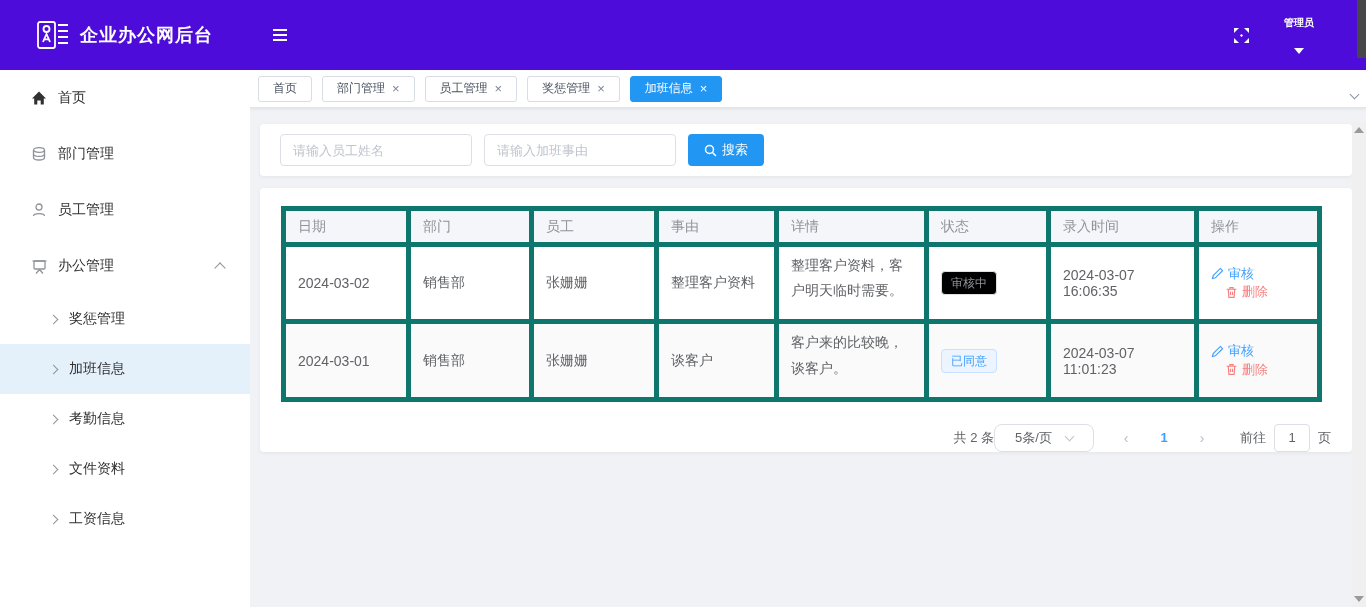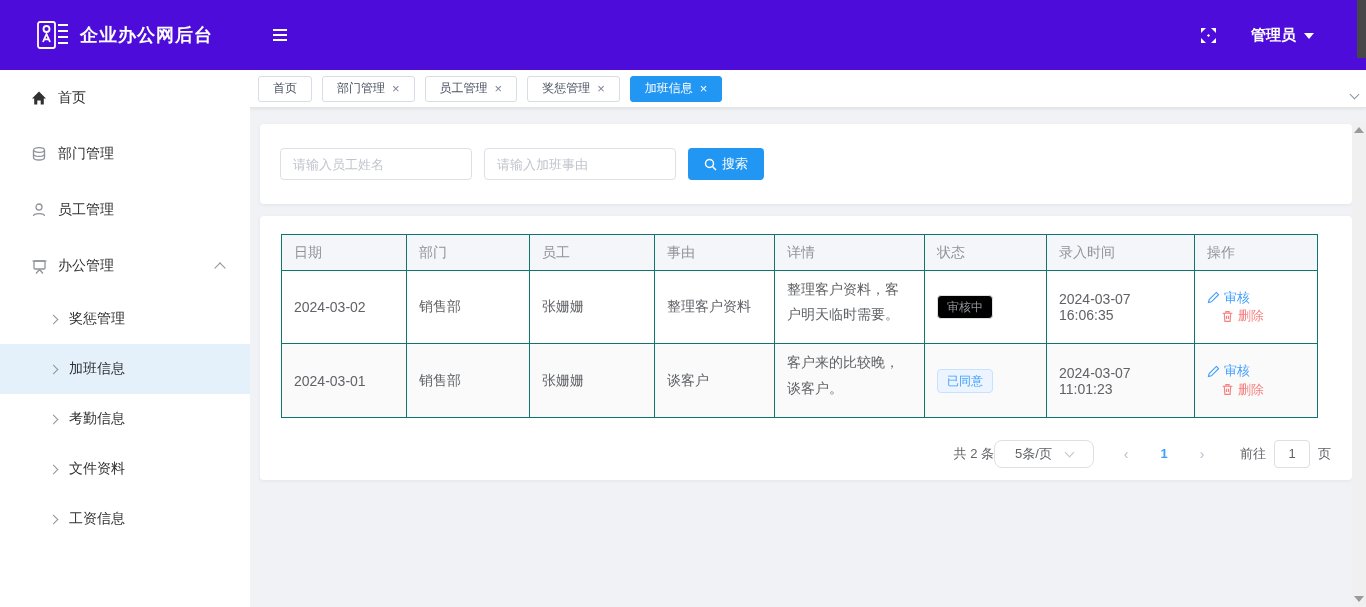--- a/index.html
+++ b/index.html
@@ -7,21 +7,21 @@
     font-family:"Liberation Sans","DejaVu Sans",sans-serif; background:#F0F2F5; }
 
   
   .header { position:absolute; left:0; top:0; width:1366px; height:70px;
     background:#4D0CD9; display:flex; align-items:center; color:#fff; z-index:30; }
   .logo-area { display:flex; align-items:center; gap:10px; padding-left:36px; width:250px; }
   .app-title { font-size:18px; font-weight:bold; letter-spacing:1px; white-space:nowrap; }
   .fold-btn { margin-left:22px; cursor:pointer; display:flex; align-items:center; }
   .header-right { margin-left:auto; display:flex; align-items:center; gap:34px; padding-right:52px; }
   .fullscreen { cursor:pointer; display:flex; }
-  .user-menu { display:flex; align-items:center; gap:8px; cursor:pointer; font-size:15px; font-weight:bold; }
+  .user-menu { display:flex; align-items:center; gap:16px; cursor:pointer; font-size:10px; font-weight:bold;flex-direction:column; }
   .caret-down { width:0; height:0; border-left:5px solid transparent; border-right:5px solid transparent;
     border-top:6px solid #fff; margin-top:2px; }
   .edge-strip { position:absolute; right:0; top:0; width:9px; height:58px; background:#47474a; z-index:40; }
 
   
   .sidebar { position:absolute; left:0; top:70px; width:250px; height:537px;
     background:#fff; z-index:20; }
   .menu-item { height:56px; display:flex; align-items:center; padding-left:30px;
     font-size:14px; color:#303133; cursor:pointer; position:relative; }
   .menu-item .mi-icon { width:18px; height:18px; margin-right:10px; display:flex;
@@ -45,32 +45,32 @@
   .tab .close-x { margin-left:7px; font-size:13px; line-height:1; color:#7a8395; }
   .tab.active { background:#2196F3; border-color:#2196F3; color:#fff; }
   .tab.active .close-x { color:#fff; }
   .tab-more { position:absolute; right:8px; top:14px; cursor:pointer; }
   .chev-down-sm { display:inline-block; width:7px; height:7px; border-right:1.6px solid #8a94a6;
     border-bottom:1.6px solid #8a94a6; transform:rotate(45deg); }
 
   
   .content { height:498px; background:#F0F2F5; padding:16px 14px 0 10px; }
   .card { background:#fff; border-radius:4px; box-shadow:0 1px 4px rgba(0,0,0,.06); }
-  .search-card { height:80px; display:flex; align-items:center; padding-left:20px; gap:12px; }
+  .search-card { height:52px; display:flex; align-items:center; padding-left:20px; gap:12px; }
   .s-input { width:192px; height:32px; border:1px solid #DCDFE6; border-radius:4px;
     padding:0 12px; font-size:13px; color:#606266; outline:none;
     font-family:"Liberation Sans","DejaVu Sans",sans-serif; }
   .s-input::placeholder { color:#C0C4CC; }
   .search-btn { width:76px; height:32px; background:#2196F3; border:none; border-radius:4px;
     color:#fff; font-size:13px; display:flex; align-items:center; justify-content:center;
     gap:5px; cursor:pointer; font-family:"Liberation Sans","DejaVu Sans",sans-serif; }
 
   .table-card { margin-top:12px; height:264px; padding:18px 21px 0; }
   table { width:1036px; border-collapse:collapse; table-layout:fixed; font-size:14px; }
-  th, td { border:1px solid #0f766e; text-align:left; padding:0 12px; }
+  th, td { border:5px solid #0f766e; text-align:left; padding:0 12px; }
   th { height:36px; background:#F4F6F9; color:#909399; font-weight:normal; }
   td { color:#606266; }
   tr.r0 td { height:60px; }
   tr.r1 td { height:57px; background:#FAFAFA; }
   .detail-cell { line-height:1.8; padding-top:6px; padding-bottom:16px; }
   .badge { display:inline-block; height:24px; line-height:22px; padding:0 9px;
     border-radius:4px; font-size:12px; border:1px solid; }
   .badge.info { background:#000000; border-color:#DFE0E3; color:#909399; }
   .badge.primary { background:#ECF5FF; border-color:#C7E1FF; color:#409EFF; }
   .op { display:inline-flex; align-items:center; gap:4px; font-size:13px;

